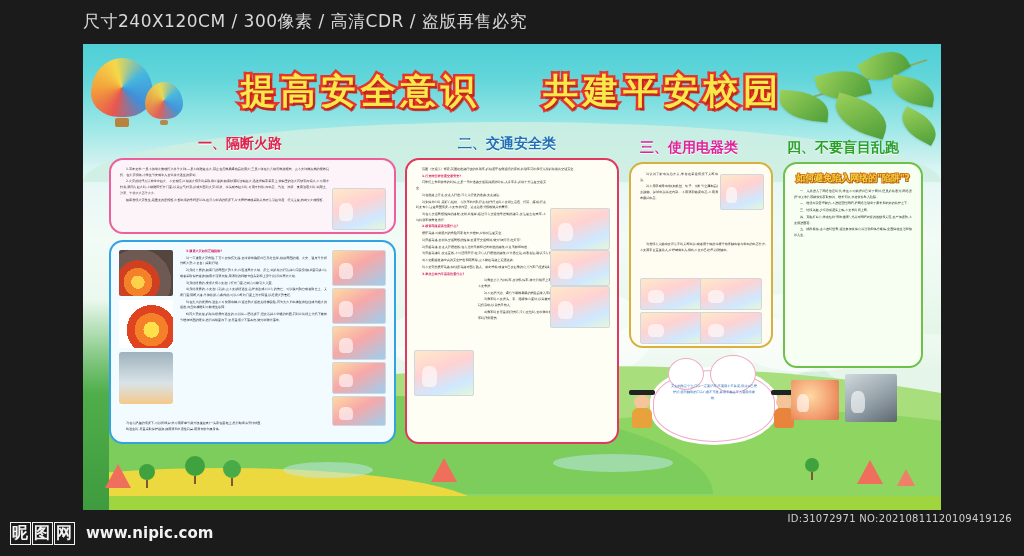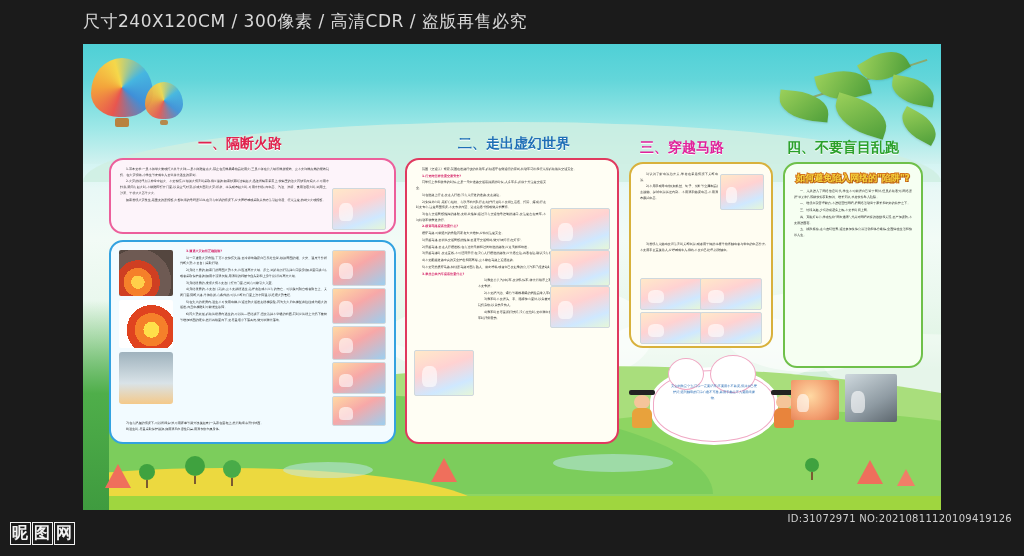--- a/index.html
+++ b/index.html
@@ -184,24 +184,29 @@
     <div>
       <div class="branch" style="right:8px;top:52px;width:120px;transform:rotate(-18deg);"></div>
       <div class="leaf" style="right:34px;top:8px;width:46px;height:28px;transform:rotate(-30deg);"></div>
       <div class="leaf" style="right:72px;top:26px;width:52px;height:30px;transform:rotate(-14deg);"></div>
       <div class="leaf" style="right:6px;top:34px;width:44px;height:26px;transform:rotate(10deg);"></div>
       <div class="leaf" style="right:52px;top:56px;width:56px;height:32px;transform:rotate(18deg);"></div>
       <div class="leaf" style="right:112px;top:48px;width:50px;height:28px;transform:rotate(6deg);"></div>
       <div class="leaf" style="right:2px;top:70px;width:40px;height:24px;transform:rotate(28deg);"></div>
     </div>
 
+    <div class="headline">
+      <span>提高安全意识</span>
+      <span class="gap"></span>
+      <span>共建平安校园</span>
+    </div>
 
     <div class="sect" style="left:115px;top:91px;color:#e0224e;">一、隔断火路</div>
-    <div class="sect" style="left:375px;top:91px;color:#1f6fb6;">二、走出虚幻世界</div>
-    <div class="sect" style="left:557px;top:95px;color:#e0229b;">三、穿越马路</div>
+    <div class="sect" style="left:375px;top:91px;color:#1f6fb6;">二、交通安全类</div>
+    <div class="sect" style="left:557px;top:95px;color:#e0229b;">三、使用电器类</div>
     <div class="sect" style="left:704px;top:95px;color:#2aa02a;">四、不要盲目乱跑</div>
 
     <div class="panel p-pink" style="left:26px;top:114px;width:287px;height:76px;padding:7px 9px;">
       <div class="ptxt" style="padding-right:56px;">
         <p>1.基本要求:一是不得带火柴或打火机等火种;二是不得随意点火,禁止在需燃易爆物品处用火;三是不得在公共场所燃放鞭炮、更不允许燃点燃的鞭炮乱扔。在火灾现场,小学生等未成年人要坚持先逃生的原则。</p>
         <p>2.火灾的处理办法非常中起火、不要惊慌,应根据火情及时采取相应措施:如果炒菜时油锅起火,迅速将锅盖紧盖上,使锅里的油火因缺氧而熄灭,不可用水扑救,厨间有起火时,不能随即打开门窗,以免空气对流,形成大面积火灾;纸张、木头或布起火时,可用水扑救;而电器、汽油、酒精、食用油着火时,则用土、沙泥、干粉灭火器等灭火。</p>
         <p>如果发现火灾发生,最重要的是报警,火警电话的号码是119,在没有电话的情况下,应大声呼喊或采取其他方法引起邻居、行人注意,协助灭火或报警。</p>
       </div>
       <div class="toon" style="right:8px;top:28px;width:52px;height:40px;"></div>
     </div>
@@ -313,16 +318,17 @@
 
     <div class="wisp" style="left:200px;top:418px;width:90px;height:16px;"></div>
     <div class="wisp" style="left:470px;top:410px;width:120px;height:18px;"></div>
 
   </div>
 
   <div class="footer">
     <div class="logo">
       <span class="bx">昵</span><span class="bx">图</span><span class="bx">网</span>
     </div>
+    <div class="site">www.nipic.com</div>
     <div class="idtag">ID:31072971 NO:20210811120109419126</div>
   </div>
 
 </div>
 
 </body></html>

